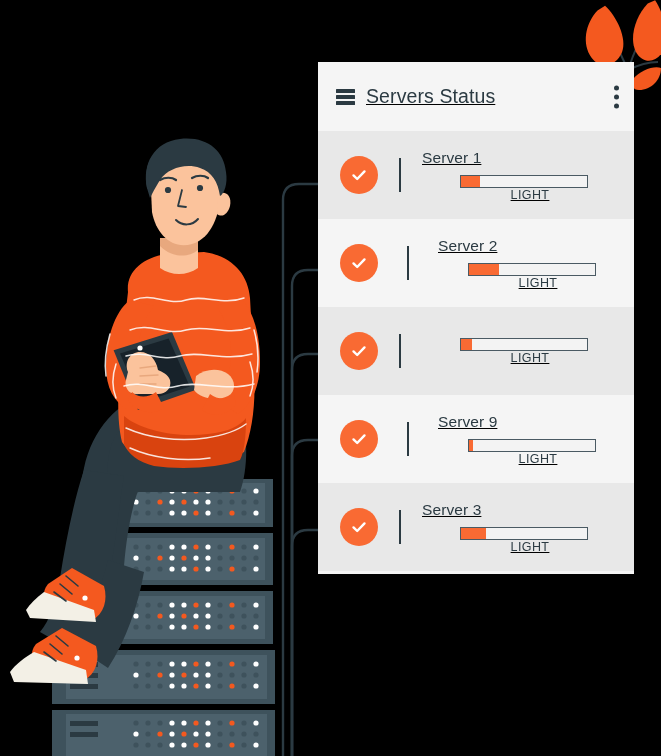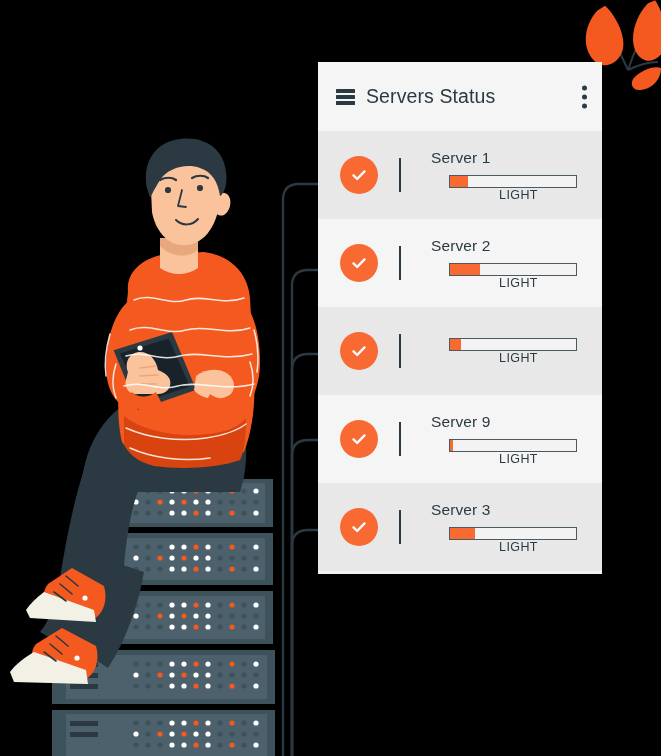--- a/index.html
+++ b/index.html
@@ -26,25 +26,26 @@
     top: 0;
     width: 661px;
     height: 756px;
   }
 
   
   .panel {
     position: absolute;
     left: 318px;
     top: 62px;
-    width: 284px;
+    width: 316px;
     height: 512px;
     background: #f4f4f4;
     overflow: hidden;
     z-index: 5;
+    text-decoration: underline;
   }
   .panel-header {
     position: relative;
     height: 69px;
     background: #f5f5f5;
     display: flex;
     align-items: center;
     padding: 0 0 0 18px;
     box-sizing: border-box;
   }
@@ -94,21 +95,21 @@
   .rows { position: relative; }
   .row {
     position: relative;
     height: 88px;
     display: flex;
     align-items: center;
     box-sizing: border-box;
     padding-left: 22px;
   }
   .row.shade-a { background: #e8e8e8; }
-  .row.shade-b { background: #f5f5f5; }
+  .row.shade-b { background: #f5f5f5; gap: 8px; }
 
   .status-badge {
     width: 38px;
     height: 38px;
     border-radius: 50%;
     background: #f96a33;
     flex: none;
     display: flex;
     align-items: center;
     justify-content: center;
@@ -117,21 +118,21 @@
 
   .row-divider {
     width: 2px;
     height: 34px;
     background: #2b3a42;
     margin-left: 21px;
     flex: none;
   }
 
   .row-body {
-    margin-left: 30px;
+    margin-left: 21px;
     flex: 1;
     display: flex;
     flex-direction: column;
     justify-content: flex-end;
     padding-right: 8px;
     box-sizing: border-box;
   }
   .server-name {
     font-size: 15.5px;
     color: #2b3a42;

